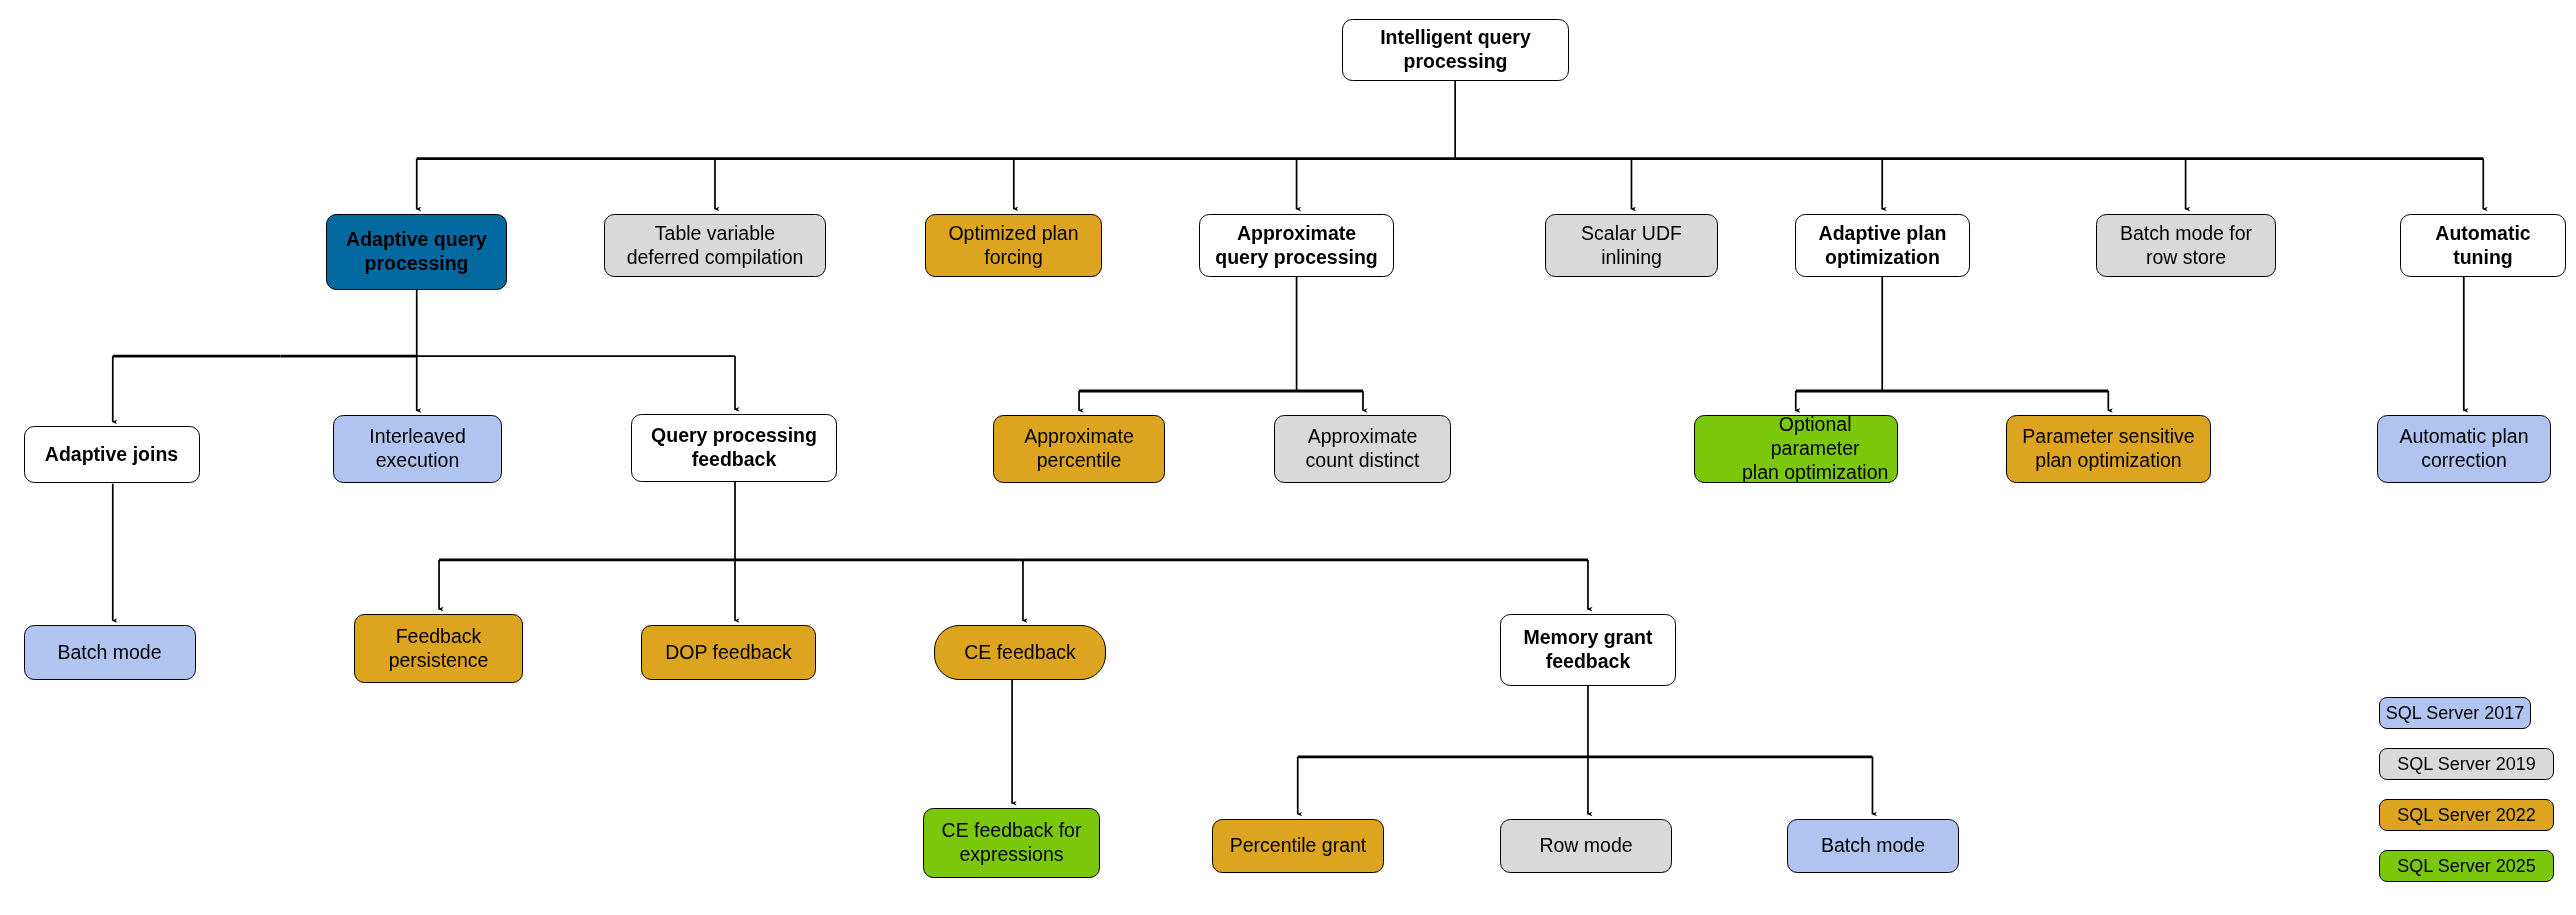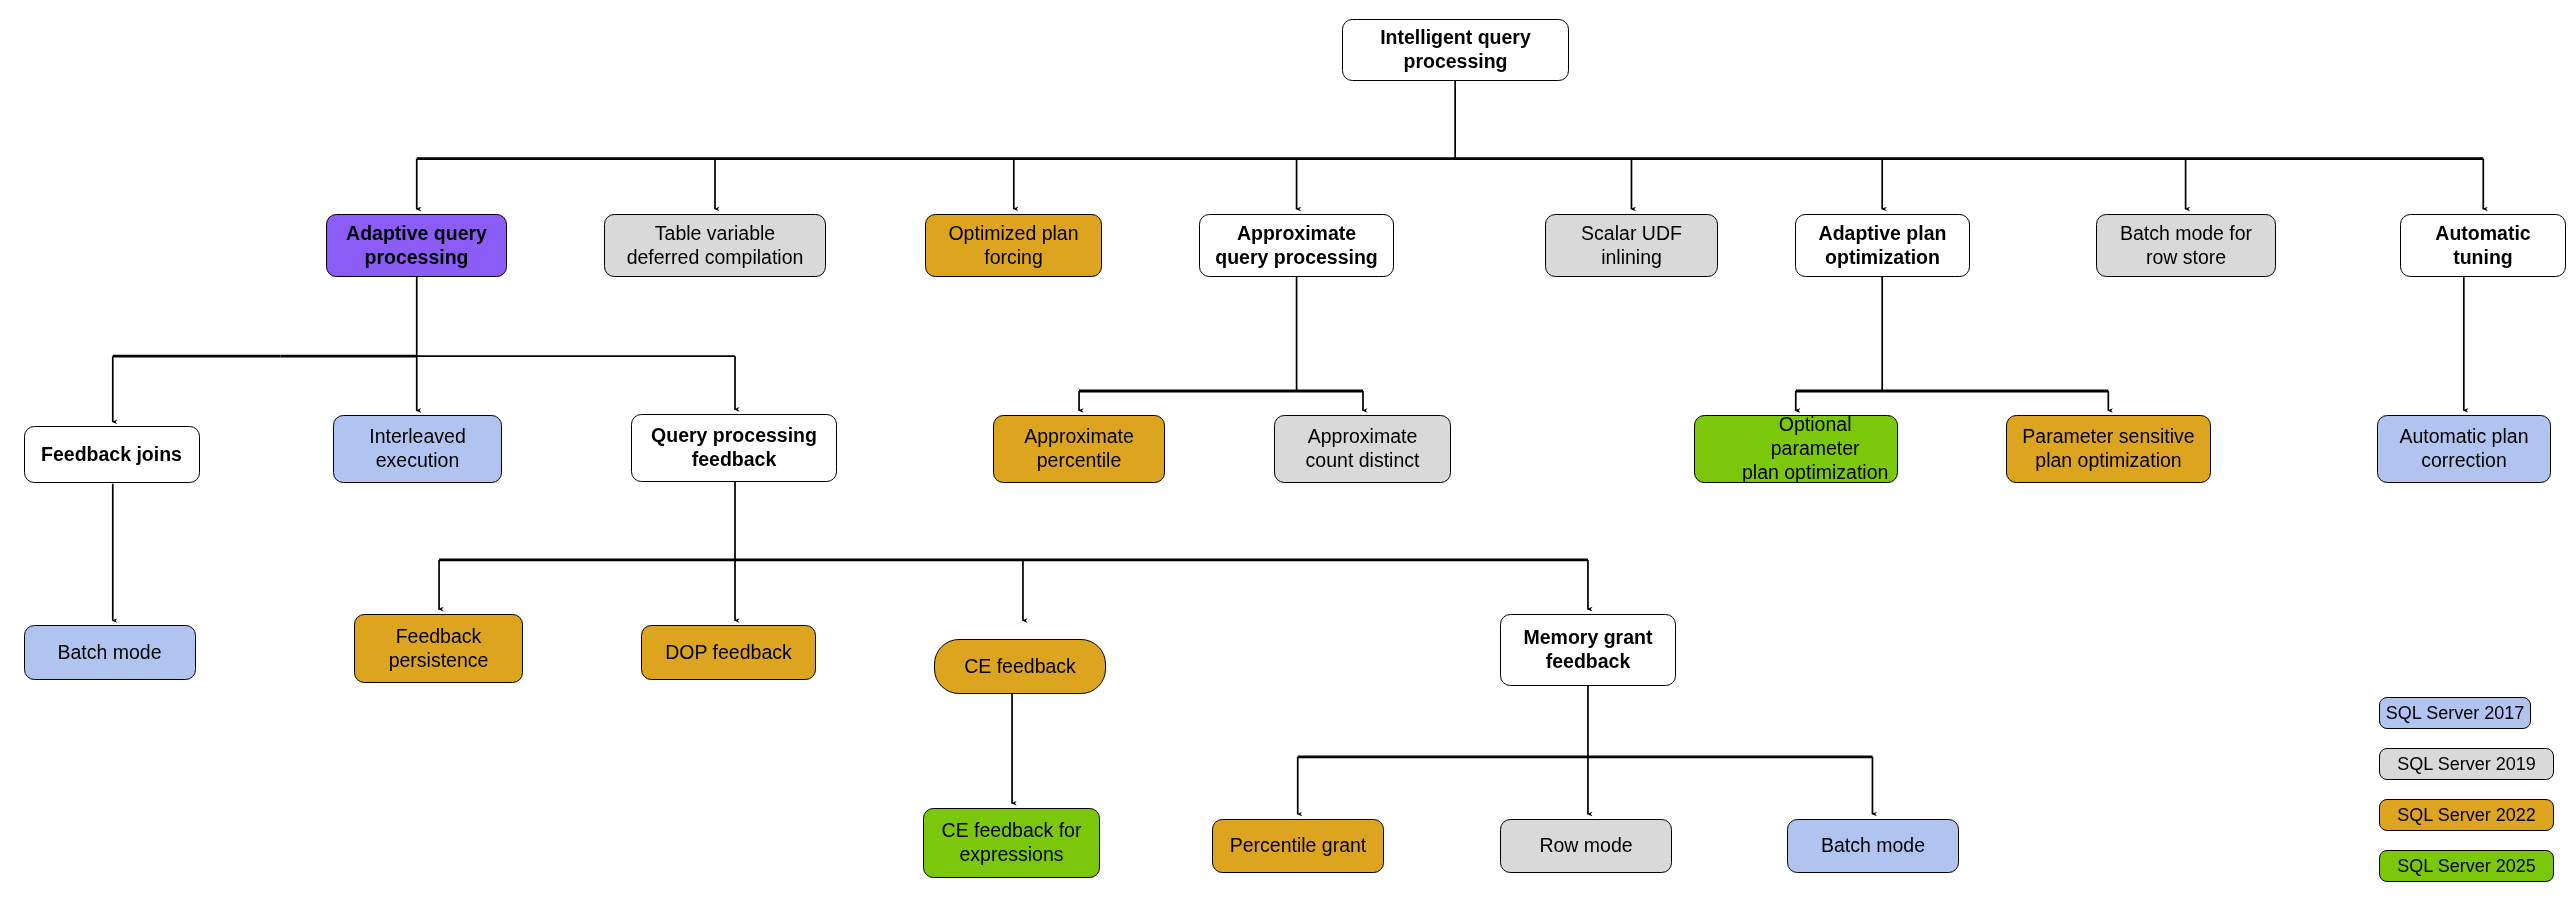--- a/index.html
+++ b/index.html
@@ -120,21 +120,21 @@
       <path d="M2774,1322 L2774,1422" marker-end="url(#ah)"></path>
       <path d="M3271,1322 L3271,1422" marker-end="url(#ah)"></path>
     </g>
   </svg>
 
   <div id="nodes-host">
       <div class="node bold" style="left: 1342px; top: 19px; width: 227px; height: 62px; background: rgb(255, 255, 255);">
         <span class="lbl">Intelligent query
 processing</span>
       </div>
-      <div class="node bold" style="left: 326px; top: 214px; width: 181px; height: 63px; background: #8b5cf6;">
+      <div class="node bold" style="left: 326px; top: 214px; width: 181px; height: 76px; background: #0369a1;">
         <span class="lbl">Adaptive query
 processing</span>
       </div>
       <div class="node" style="left: 604px; top: 214px; width: 222px; height: 63px; background: rgb(217, 217, 217);">
         <span class="lbl">Table variable
 deferred compilation</span>
       </div>
       <div class="node" style="left: 925px; top: 214px; width: 177px; height: 63px; background: rgb(220, 164, 31);">
         <span class="lbl">Optimized plan
 forcing</span>
@@ -153,21 +153,21 @@
       </div>
       <div class="node" style="left: 2096px; top: 214px; width: 180px; height: 63px; background: rgb(217, 217, 217);">
         <span class="lbl">Batch mode for
 row store</span>
       </div>
       <div class="node bold" style="left: 2400px; top: 214px; width: 166px; height: 63px; background: rgb(255, 255, 255);">
         <span class="lbl">Automatic
 tuning</span>
       </div>
       <div class="node bold" style="left: 23.5px; top: 426px; width: 176px; height: 57px; background: rgb(255, 255, 255);">
-        <span class="lbl">Feedback joins</span>
+        <span class="lbl">Adaptive joins</span>
       </div>
       <div class="node" style="left: 333px; top: 415px; width: 169px; height: 68px; background: rgb(177, 195, 239);">
         <span class="lbl">Interleaved
 execution</span>
       </div>
       <div class="node bold" style="left: 631px; top: 414px; width: 206px; height: 68px; background: rgb(255, 255, 255);">
         <span class="lbl">Query processing
 feedback</span>
       </div>
       <div class="node" style="left: 993px; top: 415px; width: 172px; height: 68px; background: rgb(220, 164, 31);">
@@ -193,21 +193,21 @@
       <div class="node" style="left: 23.5px; top: 625px; width: 172px; height: 55px; background: rgb(177, 195, 239);">
         <span class="lbl">Batch mode</span>
       </div>
       <div class="node" style="left: 354px; top: 614px; width: 169px; height: 69px; background: rgb(220, 164, 31);">
         <span class="lbl">Feedback
 persistence</span>
       </div>
       <div class="node" style="left: 641px; top: 625px; width: 175px; height: 55px; background: rgb(220, 164, 31);">
         <span class="lbl">DOP feedback</span>
       </div>
-      <div class="node" style="left: 934px; top: 639px; width: 172px; height: 55px; background: rgb(220, 164, 31); border-radius: 25px;">
+      <div class="node" style="left: 934px; top: 625px; width: 172px; height: 55px; background: rgb(220, 164, 31); border-radius: 25px;">
         <span class="lbl">CE feedback</span>
       </div>
       <div class="node bold" style="left: 1500px; top: 614px; width: 176px; height: 72px; background: rgb(255, 255, 255);">
         <span class="lbl">Memory grant
 feedback</span>
       </div>
       <div class="node" style="left: 923px; top: 808px; width: 177px; height: 70px; background: rgb(122, 199, 12);">
         <span class="lbl">CE feedback for
 expressions</span>
       </div>

